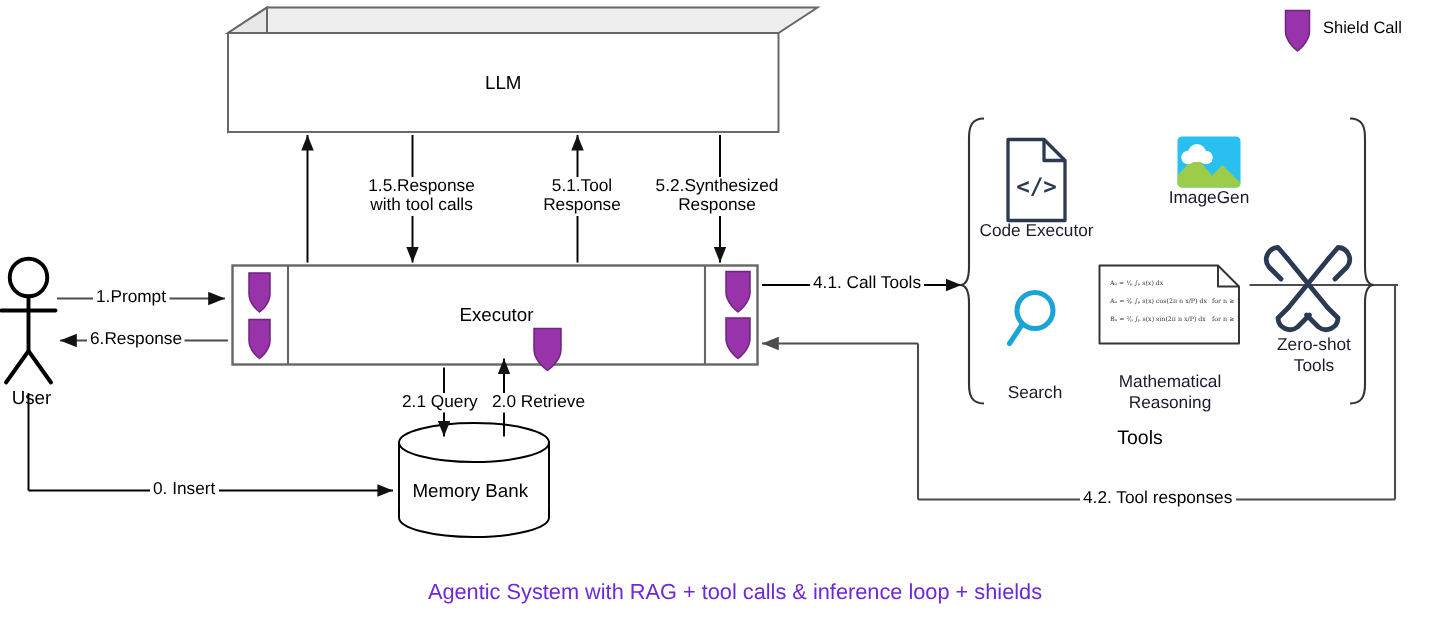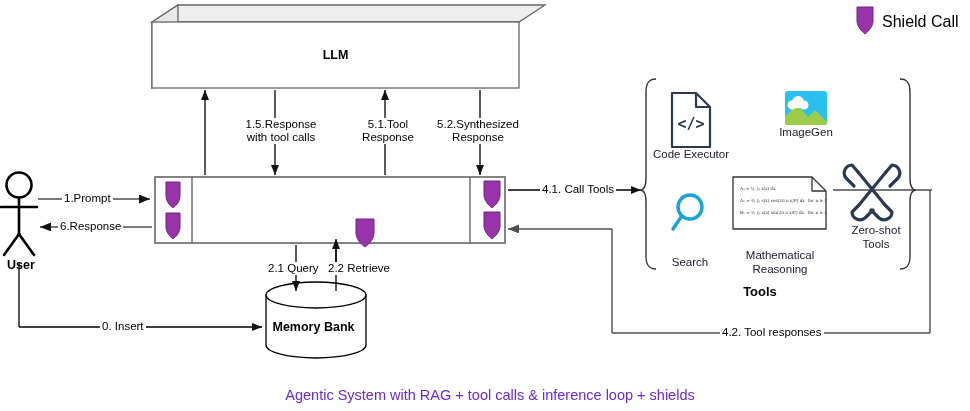--- a/index.html
+++ b/index.html
@@ -20,42 +20,42 @@
     color:#000;
     text-align:center;
     white-space:nowrap;
     background:#fff;
     padding:0 2px;
   }
   .lbl.wrap{white-space:normal;}
   .node-title{
     position:absolute;
     font-size:12.5px;
-    font-weight:bold;
+    font-weight:normal;
     text-align:center;
     white-space:nowrap;
   }
   .tool-cap{
     position:absolute;
     font-size:11.5px;
     line-height:13.5px;
     text-align:center;
     color:#1a1a2e;
   }
   #caption{
     position:absolute;
     left:10px;right:0;
     bottom:8px;
     text-align:center;
     font-size:14.5px;
     color:#6d28d9;
   }
   #legend-text{
     position:absolute;
-    font-size:16px;
+    font-size:11px;
     color:#000;
     white-space:nowrap;
   }
 </style>
 </head>
 <body>
 
 <div id="stage">
 
   <svg id="svg" viewBox="0 0 970 411">
@@ -182,29 +182,30 @@
     </g>
     <g>
       <path d="M484,212 L500,212 L500,226 C500,233 492,239 492,239 C492,239 484,233 484,226 Z" fill="#9933AA" stroke="#6E2480" stroke-width="1"></path>
     </g>
     <g>
       <path d="M857,7 L873,7 L873,21 C873,28 865,34 865,34 C865,34 857,28 857,21 Z" fill="#9933AA" stroke="#6E2480" stroke-width="1"></path>
     </g>
   </svg>
 
   <div class="node-title" style="left:152px;top:48px;width:367px;">LLM</div>
+  <div class="node-title" style="left:192px;top:203px;width:278px;">Executor</div>
   <div class="node-title" style="left:266px;top:320px;width:95px;">Memory Bank</div>
   <div class="node-title" style="left:0px;top:258px;width:42px;">User</div>
   <div class="node-title" style="left:700px;top:284px;width:120px;font-size:13px;">Tools</div>
 
   <div class="lbl" style="left:62px;top:192px;">1.Prompt</div>
   <div class="lbl" style="left:58px;top:220px;">6.Response</div>
   <div class="lbl" style="left:100px;top:320px;">0. Insert</div>
   <div class="lbl" style="left:266px;top:262px;">2.1 Query</div>
-  <div class="lbl" style="left:326px;top:262px;">2.2 Retrieve</div>
+  <div class="lbl" style="left:326px;top:262px;">2.0 Retrieve</div>
 
   <div class="lbl wrap" style="left:234px;top:118px;width:90px;">
     <span>1.5.Response</span><br>
     <span>with tool calls</span>
   </div>
   <div class="lbl wrap" style="left:348px;top:118px;width:76px;">
     <span>5.1.Tool</span><br>
     <span>Response</span>
   </div>
   <div class="lbl wrap" style="left:430px;top:118px;width:92px;">

